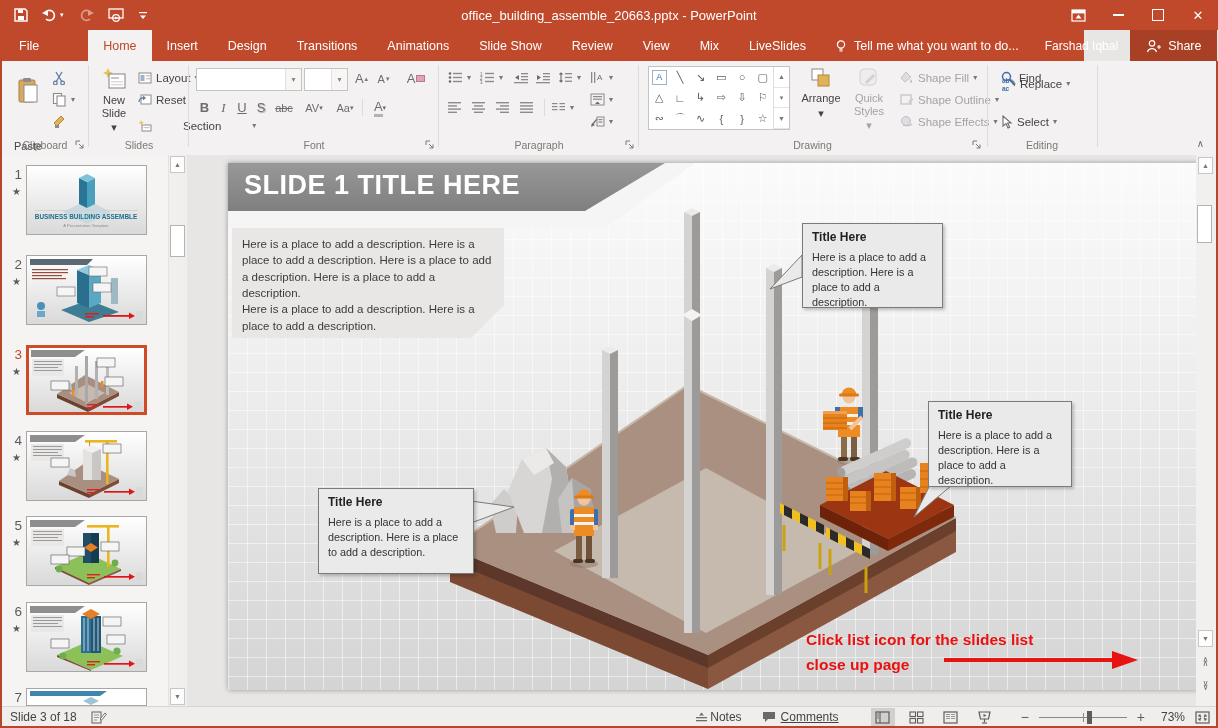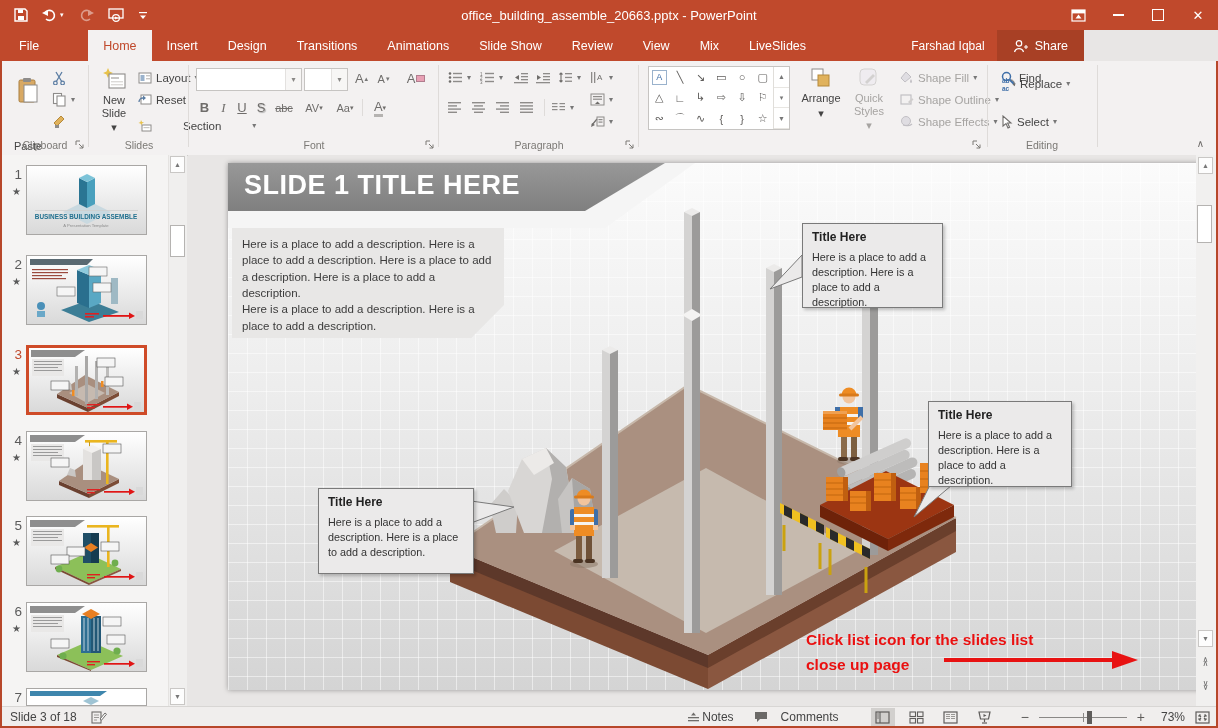--- a/index.html
+++ b/index.html
@@ -160,20 +160,28 @@
     <div class="tab active">Home</div>
     <div class="tab">Insert</div>
     <div class="tab">Design</div>
     <div class="tab">Transitions</div>
     <div class="tab">Animations</div>
     <div class="tab">Slide Show</div>
     <div class="tab">Review</div>
     <div class="tab">View</div>
     <div class="tab">Mix</div>
     <div class="tab">LiveSlides</div>
+    <div class="tellme">
+      <svg class="ic" width="12" height="14" viewBox="0 0 12 14">
+          <circle cx="6" cy="5.5" r="3.6" fill="none" stroke="#fff" stroke-width="1.2"></circle>
+          <rect x="4.4" y="9.6" width="3.2" height="1.1" fill="#fff"></rect>
+          <rect x="4.4" y="11.4" width="3.2" height="1.1" fill="#fff"></rect>
+        </svg>
+      <span>Tell me what you want to do...</span>
+    </div>
     <div style="flex:1"></div>
     <div class="usr">Farshad Iqbal</div>
     <div class="sharebtn">
       <svg class="ic" width="15" height="14" viewBox="0 0 15 14">
           <circle cx="6" cy="4.4" r="2.7" fill="none" stroke="#fff" stroke-width="1.2"></circle>
           <path d="M1.5,13 a4.7,4.7 0 0 1 9,0" fill="none" stroke="#fff" stroke-width="1.2"></path>
           <path d="M11,8 h4 M13,6 v4" stroke="#fff" stroke-width="1.1"></path>
         </svg>
       <span>Share</span>
     </div>
@@ -509,20 +517,21 @@
           <span class="cr">▾</span>
       </div>
       <div class="sbtn dim" style="left:260px;top:50px;">
         <svg class="ic" width="14" height="13" viewBox="0 0 14 13" opacity=".55">
             <circle cx="6" cy="6" r="4.5" fill="#cfcdd6" stroke="#9a98a0"></circle>
             <path d="M3,10 a6,3 0 0 0 9,-1" fill="none" stroke="#9a98a0" stroke-width="1.3"></path>
           </svg>
         <span>Shape Effects</span>
           <span class="cr">▾</span>
       </div>
+      <div class="glabel">Drawing</div>
       <svg class="launcher" viewBox="0 0 11 11">
           <path d="M2,2 h4 M2,2 v4" stroke="#7b7975" fill="none"></path>
           <path d="M5,5 l4,4 M9,5.5 v3.5 h-3.5" stroke="#7b7975" fill="none"></path>
         </svg>
     </div>
     <div class="gsep" style="left:987px;"></div>
 
     <div class="rgroup" style="left:989px;width:106px;">
       <div class="sbtn" style="left:12px;top:6px;">
         <svg class="ic" width="14" height="14" viewBox="0 0 14 14">
@@ -1009,21 +1018,21 @@
     </div>
     <div class="sright">
       <span class="sbtn2" style="display:flex;align-items:center;gap:2px;">
         <svg class="ic" width="13" height="11" viewBox="0 0 13 11">
             <polygon points="6.5,0.5 9,3.5 4,3.5" fill="#6f6d6b"></polygon>
             <rect x="1" y="5" width="11" height="1.3" fill="#6f6d6b"></rect>
             <rect x="1" y="8" width="11" height="1.3" fill="#6f6d6b"></rect>
           </svg>
         <span>Notes</span>
       </span>
-      <span style="display:flex;align-items:center;gap:13px;margin-left:10px;">
+      <span style="display:flex;align-items:center;gap:5px;margin-left:10px;text-decoration:underline;">
         <svg class="ic" width="14" height="12" viewBox="0 0 14 12">
             <path d="M1,1 h12 v7 h-7 l-3,3 v-3 h-2 z" fill="#6b6967"></path>
           </svg>
         <span>Comments</span>
       </span>
       <span class="sview active" style="margin-left:22px;">
         <svg class="ic" width="15" height="13" viewBox="0 0 15 13">
             <rect x="1" y="1" width="13" height="11" fill="none" stroke="#5f5d5b" stroke-width="1.2"></rect>
             <line x1="5" y1="1" x2="5" y2="12" stroke="#5f5d5b" stroke-width="1.1"></line>
             <path d="M2.3,3 h1.5 M2.3,5 h1.5 M2.3,7 h1.5" stroke="#5f5d5b"></path>

